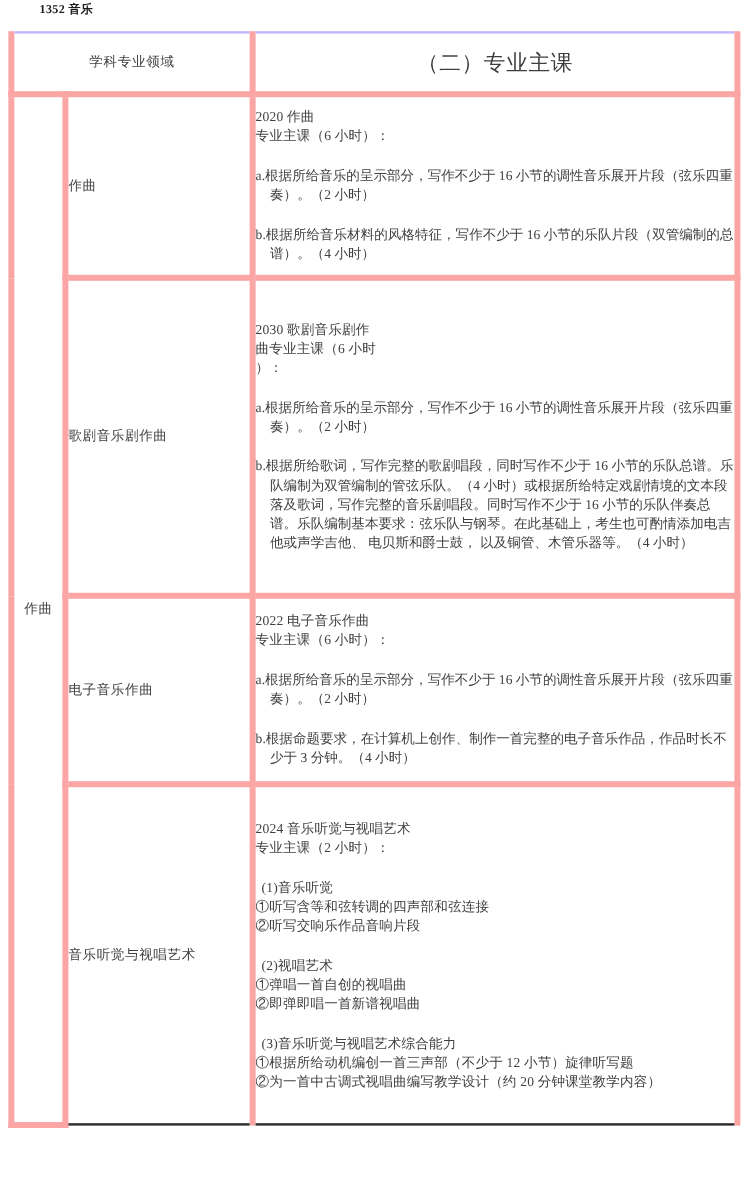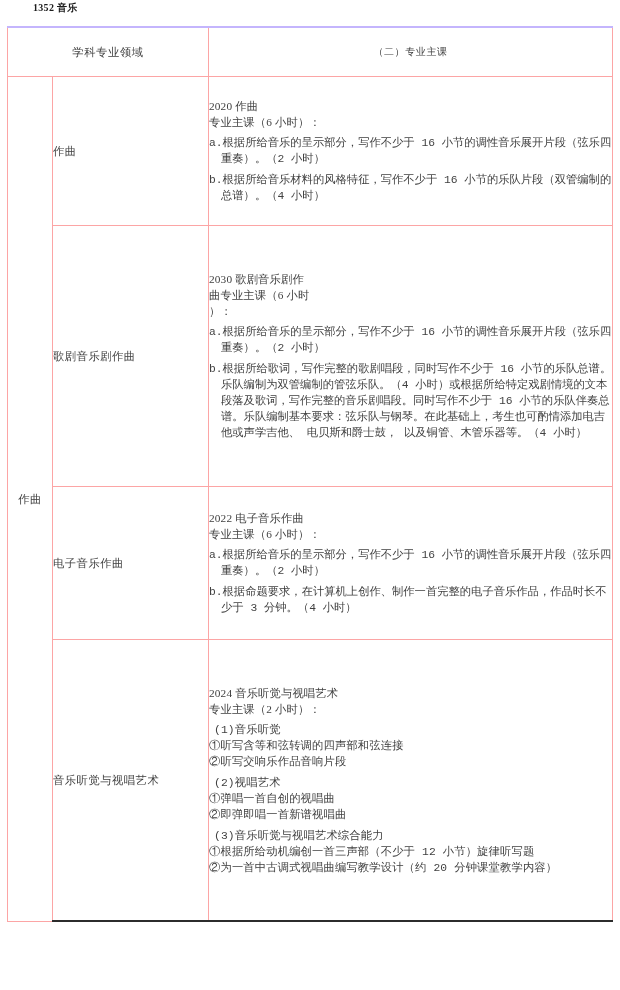--- a/index.html
+++ b/index.html
@@ -39,21 +39,21 @@
   
   .tbl {
     position: absolute;
     left: 7px;
     top: 26px;
     width: 605px;
     border-collapse: collapse;
     table-layout: fixed;
   }
   .tbl td {
-    border: 1px solid #fca5a5;
+    border: 5px solid #fca5a5;
     vertical-align: middle;
     padding: 0;
     font-size: 11.3px;
     line-height: 16px;
     color: #3f3f3f;
   }
   .tbl td.outer-top { border-top: 2px solid #c4b5fd; }
   .tbl td.outer-bottom { border-bottom: 2px solid #2c2c2c; }
 
   col.c1 { width: 45px; }
@@ -62,21 +62,21 @@
 
   
   .hdr-cell {
     text-align: center;
     height: 48px;
     font-size: 12.3px;
     letter-spacing: 0.6px;
     color: #4a4a4a;
   }
   .hdr-cell.wide {
-    font-size: 10px;
+    font-size: 18px;
   }
 
   
   .cat-cell {
     text-align: center;
     font-size: 12px;
     letter-spacing: 0.5px;
     color: #4a4a4a;
   }
 
@@ -92,22 +92,21 @@
   
   .content-cell {
     text-align: left;
     padding: 9px 10px 9px 12px;
     vertical-align: top;
   }
   .content-cell .blk {
     margin: 0 0 0 0;
   }
   .content-cell .blk + .blk {
-    margin-top: 5px;
-    font-family: Liberation Mono, monospace;
+    margin-top: 17px;
   }
   .content-cell .ln {
     display: block;
     white-space: normal;
     letter-spacing: 0.15px;
   }
   .hang {
     padding-left: 12px;
     text-indent: -12px;
   }

